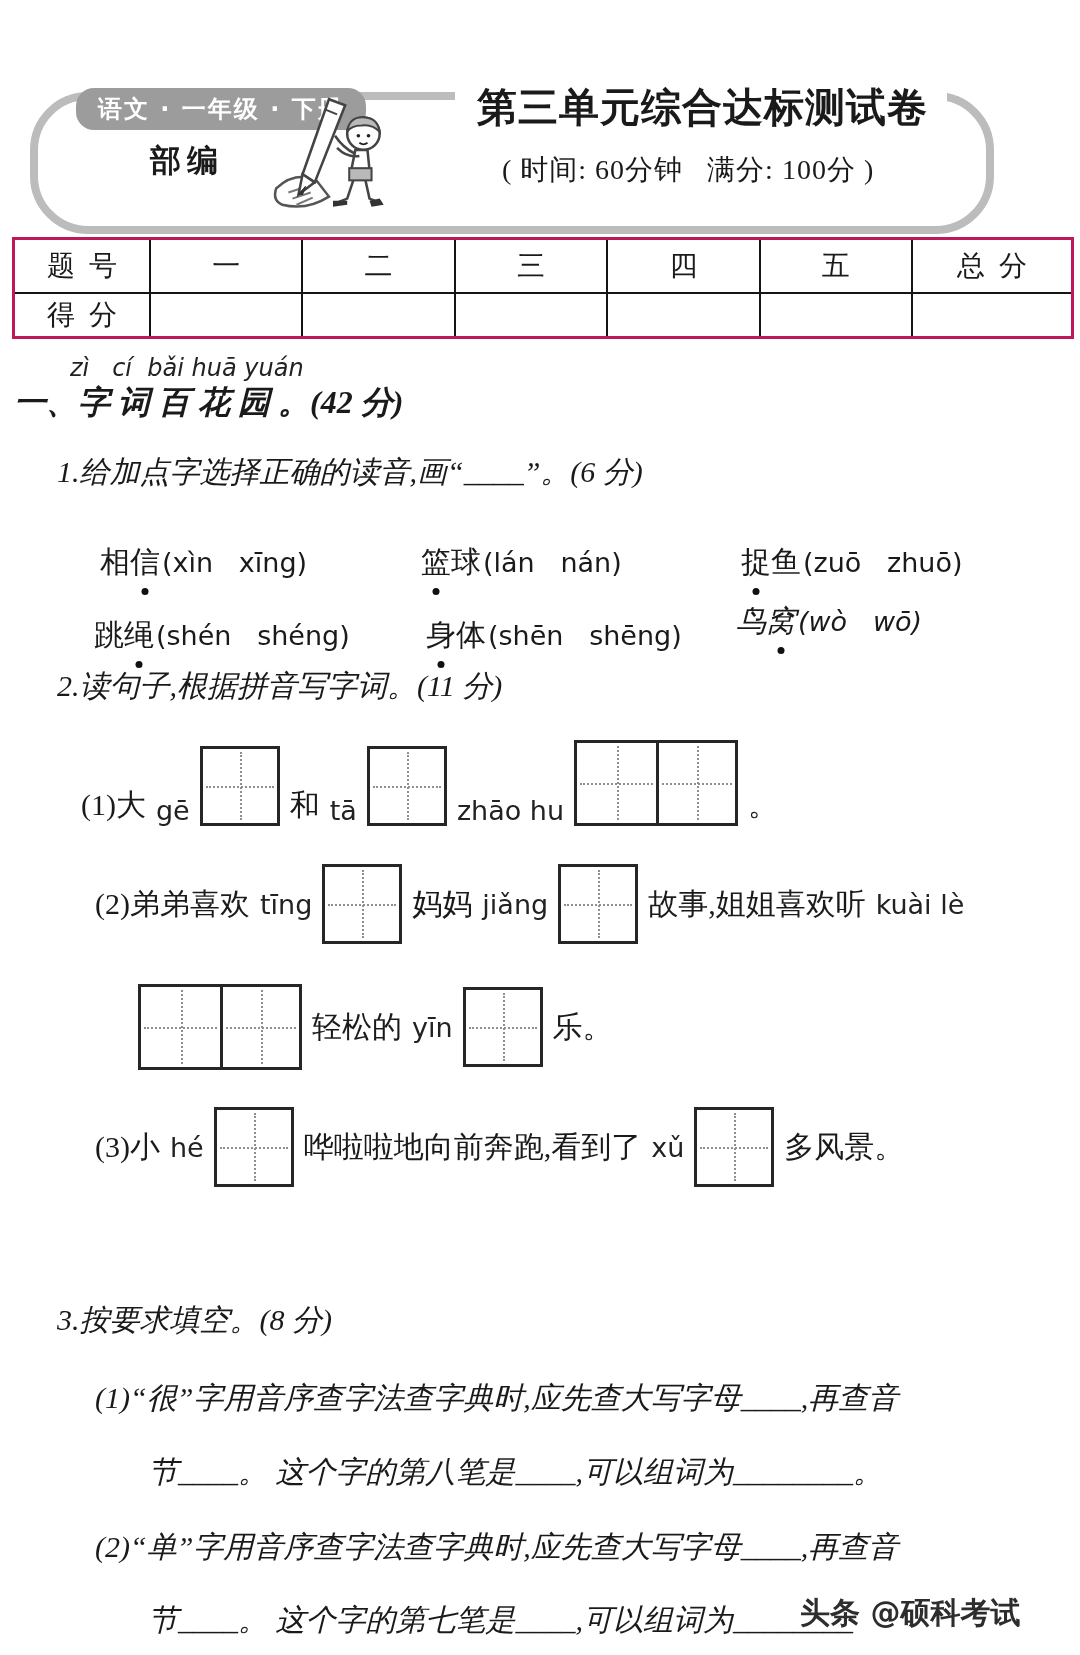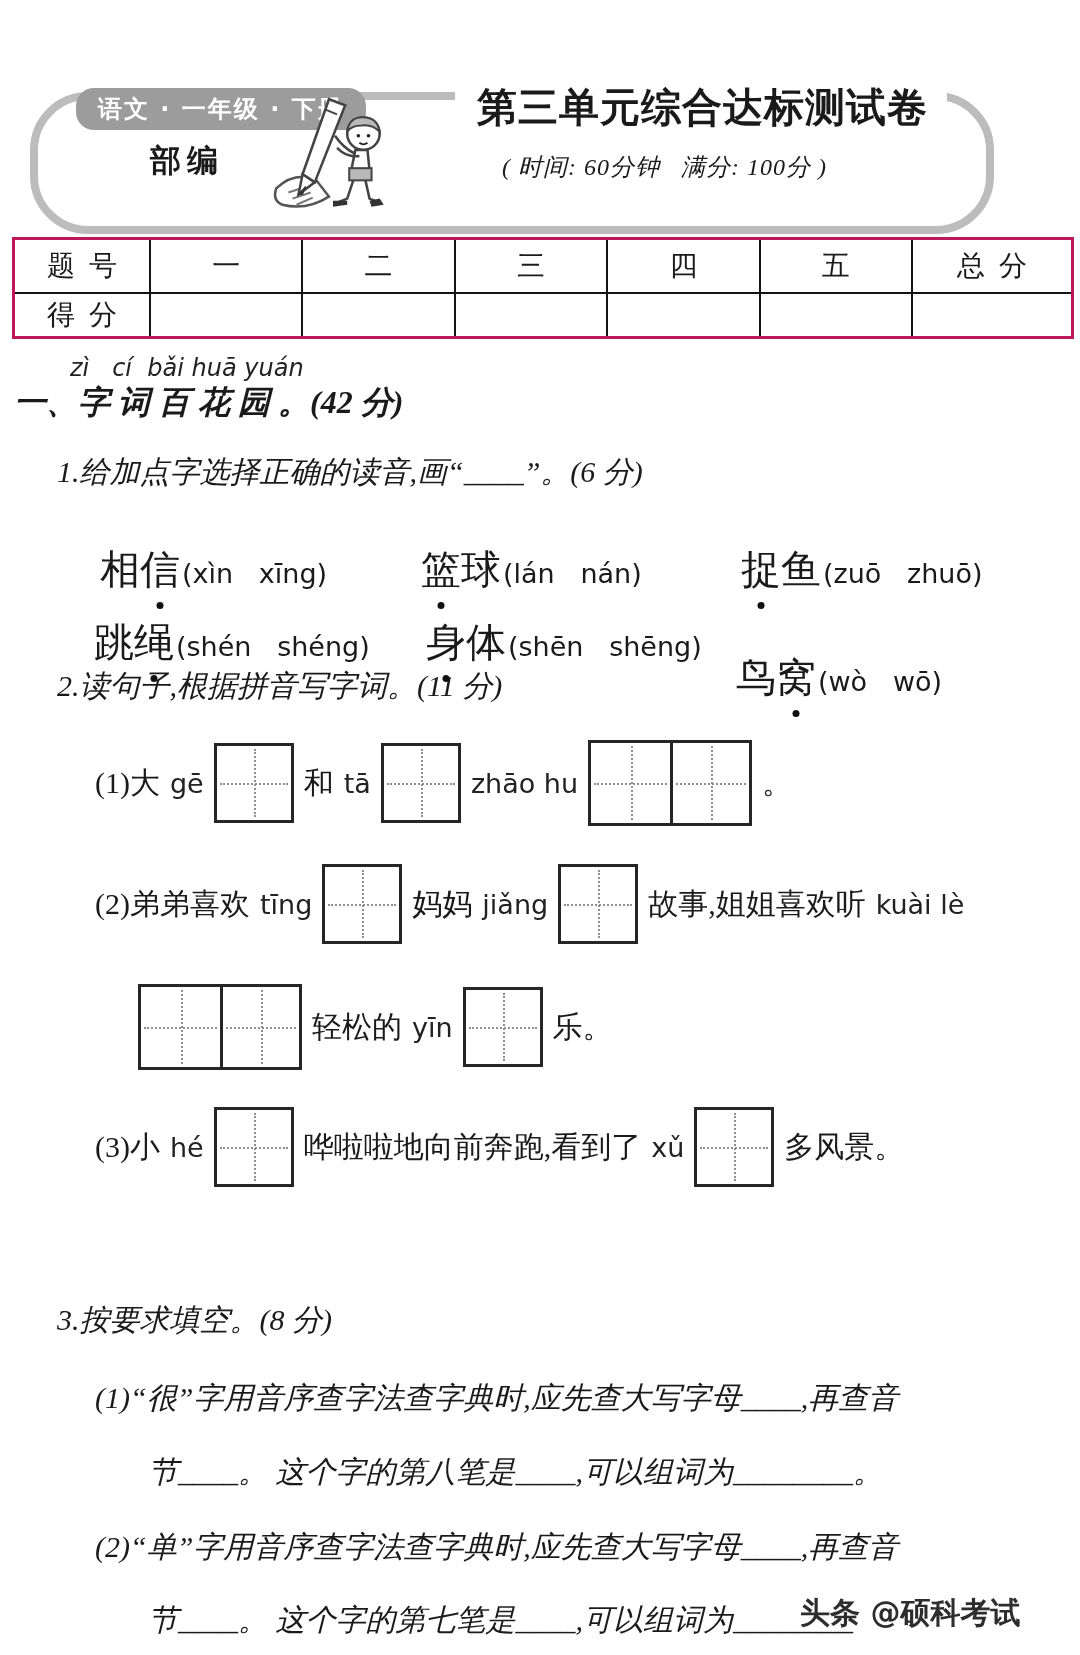--- a/index.html
+++ b/index.html
@@ -25,22 +25,22 @@
   .edition {
     position:absolute; left:150px; top:140px; font-size:31px; font-weight:bold;
     letter-spacing:6px; z-index:3;
   }
   .illus { position:absolute; left:262px; top:94px; width:142px; height:122px; z-index:4; }
   .page-title {
     position:absolute; left:477px; top:80px; font-size:40px; font-weight:bold;
     letter-spacing:1px; white-space:pre; z-index:3;
   }
   .exam-meta {
-    position:absolute; left:502px; top:151px; font-size:24px; letter-spacing:1px;
-    white-space:pre; z-index:3;font-style:italic;
+    position:absolute; left:502px; top:151px; font-size:28px; letter-spacing:1px;
+    white-space:pre; z-index:3;
   }
 
   
   .score-table {
     position:absolute; left:12px; top:237px; width:1056px;
     border:3px solid #be185d; display:grid;
     grid-template-columns:134px repeat(5,1fr) 160px;
     grid-template-rows:52px 44px; background:#fff;
   }
   .score-table .cell {
@@ -60,21 +60,21 @@
   
   .prompt { font-size:30px; white-space:pre; }
   .hz { font-size:30px; white-space:pre; }
   .py {
     font-family:"DejaVu Sans","Liberation Sans",sans-serif;
     font-size:27px; white-space:pre; color:#222;
   }
 
   
   .word-item { position:absolute; white-space:pre; }
-  .word-item .hanzi { font-size:40px; }
+  .word-item .hanzi { font-size:30px; }
   .word-item .reading {
     font-family:"DejaVu Sans","Liberation Sans",sans-serif;
     font-size:27px; white-space:pre; margin-left:2px;
   }
   .dotted-char { position:relative; display:inline-block; }
   .dotted-char::after {
     content:""; position:absolute; left:50%; bottom:-12px; transform:translateX(-50%);
     width:7px; height:7px; border-radius:50%; background:#111;
   }
 
@@ -175,27 +175,27 @@
 </div>
 <div class="word-item" style="left:733px; top:524px;">
   <span class="hanzi"><span></span><span class="dotted-char">捉</span><span>鱼</span></span><span class="reading">(zuō   zhuō)</span>
 </div>
 <div class="word-item" style="left:86px; top:597px;">
   <span class="hanzi"><span>跳</span><span class="dotted-char">绳</span><span></span></span><span class="reading">(shén   shéng)</span>
 </div>
 <div class="word-item" style="left:418px; top:597px;">
   <span class="hanzi"><span></span><span class="dotted-char">身</span><span>体</span></span><span class="reading">(shēn   shēng)</span>
 </div>
-<div class="word-item" style="left:728px; top:632px;">
+<div class="word-item" style="left:728px; top:583px;font-style:italic;">
   <span class="hanzi"><span>鸟</span><span class="dotted-char">窝</span><span></span></span><span class="reading">(wò   wō)</span>
 </div>
 
 <div class="abs prompt" style="left:57px; top:666px;">2.读句子,根据拼音写字词。(11 分)</div>
 
-<div class="sentence-row" style="left:95px; top:740px;">
+<div class="sentence-row" style="left:81px; top:740px;align-items:flex-end;">
   <span class="hz">(1)大</span>
   <span class="py">gē</span>
   <span class="tzg"></span>
   <span class="hz">和</span>
   <span class="py">tā</span>
   <span class="tzg"></span>
   <span class="py">zhāo hu</span>
   <span class="tzg2">
       <span class="half"></span>
       <span class="half"></span>

